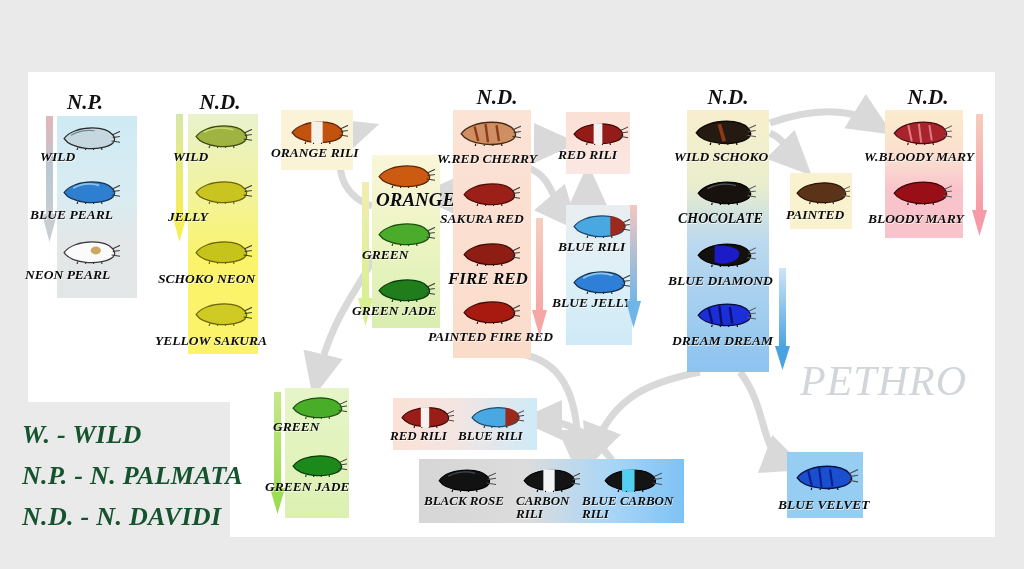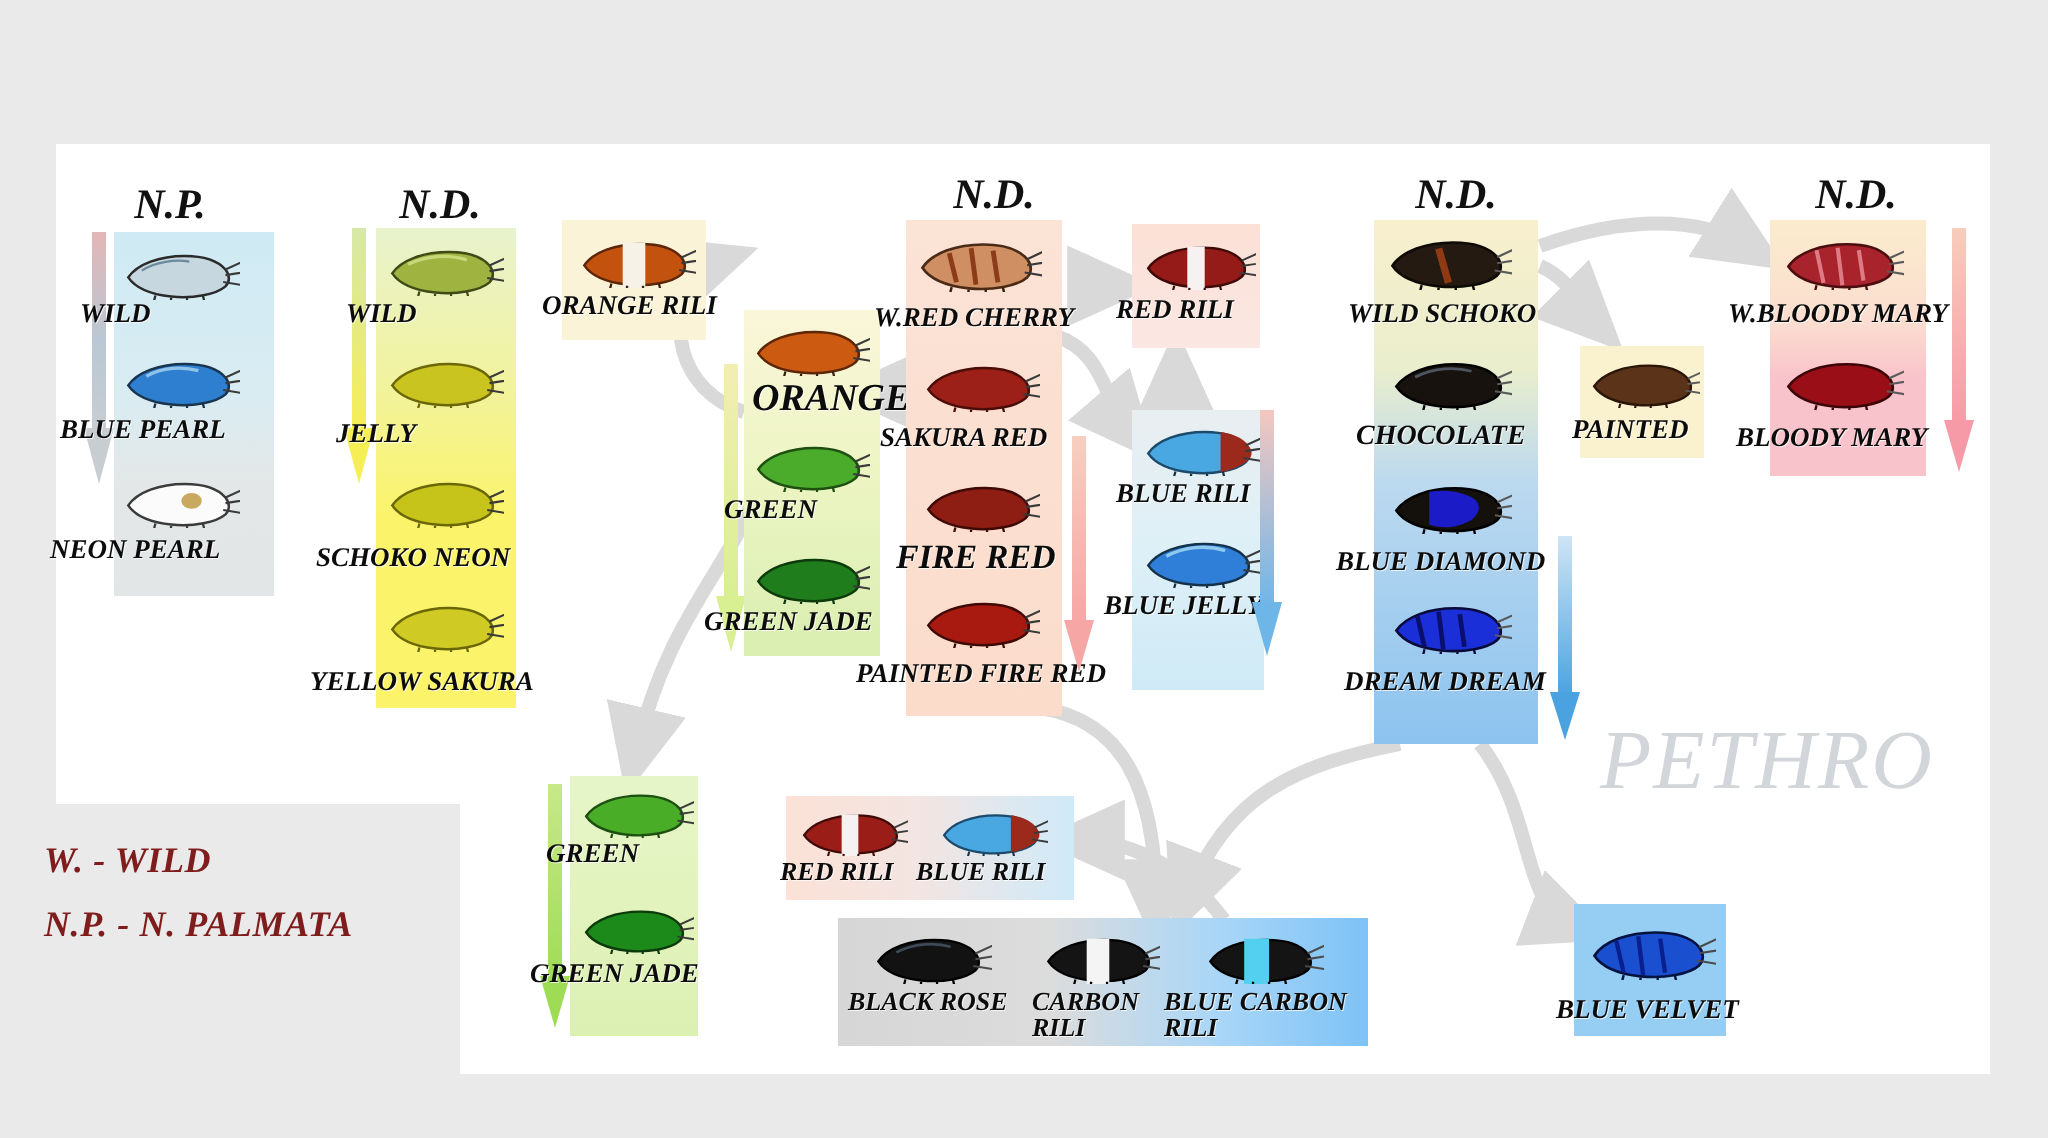--- a/index.html
+++ b/index.html
@@ -36,21 +36,21 @@
   }
   .col{position:absolute;}
   .shrimp{position:absolute;}
   .shrimp svg{display:block;width:100%;height:100%;}
   .arrow{position:absolute;}
   .grad-arrow{position:absolute;}
 
   
   .legend{position:absolute;left:22px;top:420px;width:230px;}
   .legend div{
-    font-style:italic;font-weight:700;font-size:18px;color:#7f1d1d;
+    font-style:italic;font-weight:700;font-size:26px;color:#14532d;
     margin-bottom:11px;letter-spacing:.3px;
   }
 
   .watermark{
     position:absolute;left:800px;top:357px;
     font-style:italic;font-weight:400;font-size:42px;
     color:#d2d6da;letter-spacing:1px;
   }
 </style>
 </head>
@@ -596,15 +596,16 @@
         </g>
       </svg>
   </div>
   <div class="sp-label" style="left:778px;top:498px;width:96px;font-size:13.5px;">BLUE VELVET</div>
 
   <div class="watermark">PETHRO</div>
 
   <div class="legend">
     <div>W. - WILD</div>
     <div>N.P. - N. PALMATA</div>
+    <div>N.D. - N. DAVIDI</div>
   </div>
 
 </div>
 
 </body></html>

